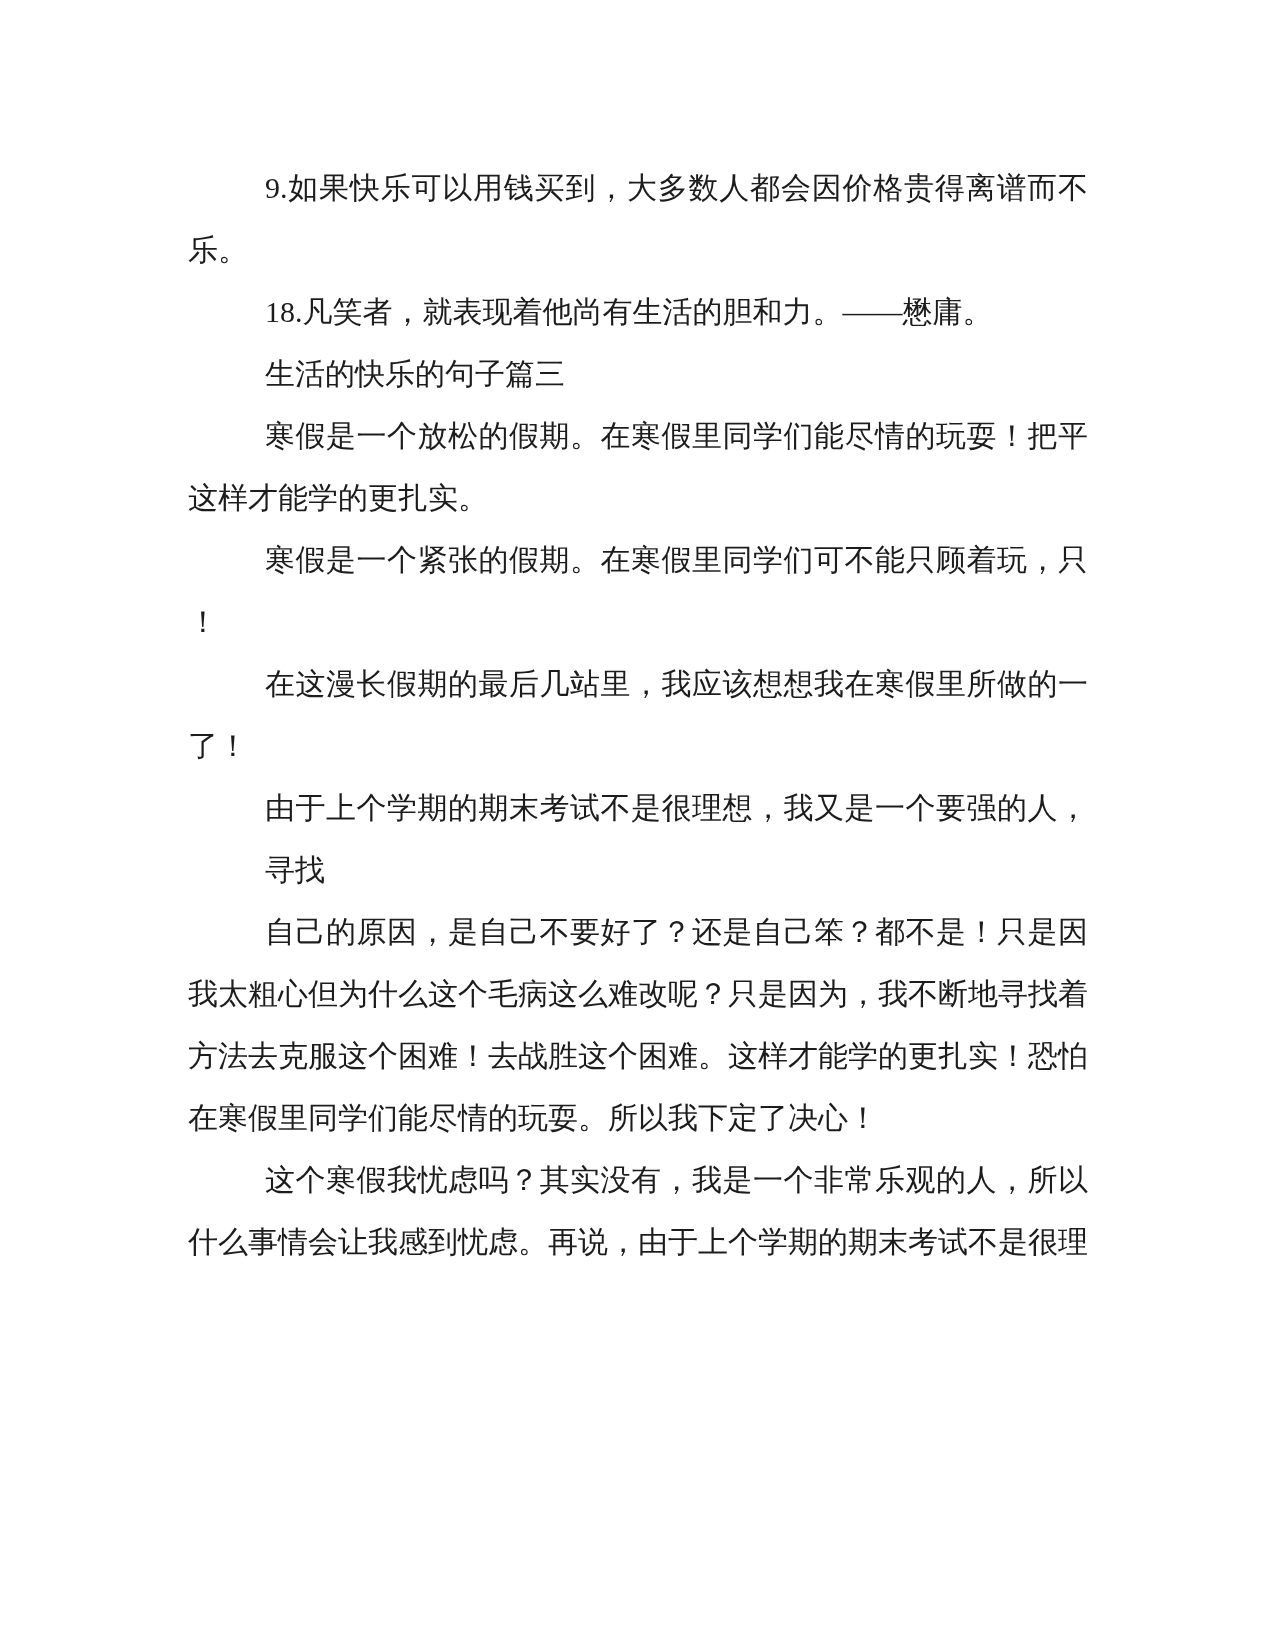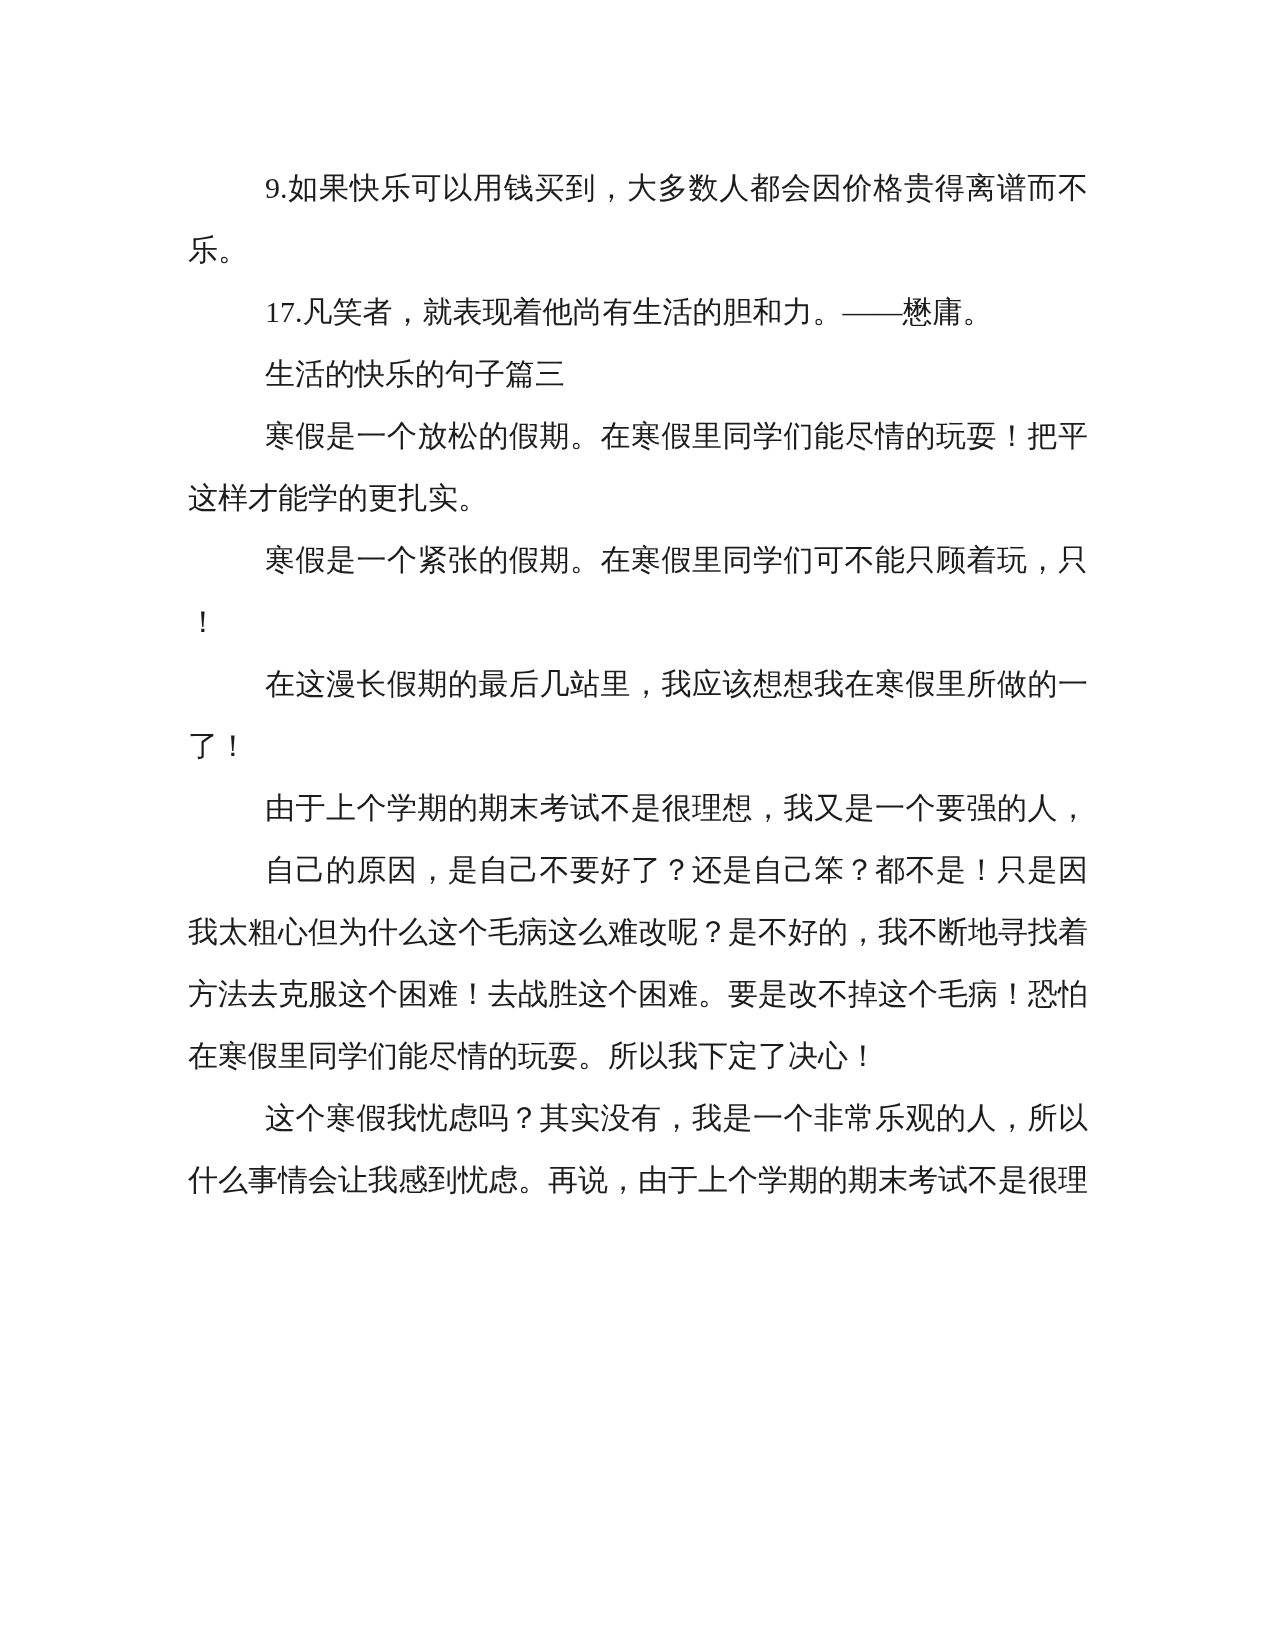--- a/index.html
+++ b/index.html
@@ -39,29 +39,30 @@
     text-align-last: justify;
   }
 </style>
 </head>
 <body>
 
 <div class="page" style="background: rgb(255, 255, 255);">
   <div class="content" style="color: rgb(28, 28, 28);">
       <div class="line indent justify">9.如果快乐可以用钱买到，大多数人都会因价格贵得离谱而不快</div>
       <div class="line">乐。</div>
-      <div class="line indent">17.凡笑者，就表现着他尚有生活的胆和力。——懋庸。</div>
+      <div class="line indent">18.凡笑者，就表现着他尚有生活的胆和力。——懋庸。</div>
       <div class="line indent">生活的快乐的句子篇三</div>
       <div class="line indent justify">寒假是一个放松的假期。在寒假里同学们能尽情的玩耍！把平时</div>
       <div class="line">这样才能学的更扎实。</div>
       <div class="line indent justify">寒假是一个紧张的假期。在寒假里同学们可不能只顾着玩，只顾</div>
       <div class="line">！</div>
       <div class="line indent justify">在这漫长假期的最后几站里，我应该想想我在寒假里所做的一切</div>
       <div class="line">了！</div>
       <div class="line indent justify">由于上个学期的期末考试不是很理想，我又是一个要强的人，所</div>
+      <div class="line indent">寻找</div>
       <div class="line indent justify">自己的原因，是自己不要好了？还是自己笨？都不是！只是因为</div>
-      <div class="line justify">我太粗心但为什么这个毛病这么难改呢？是不好的，我不断地寻找着</div>
-      <div class="line justify">方法去克服这个困难！去战胜这个困难。要是改不掉这个毛病！恐怕</div>
+      <div class="line justify">我太粗心但为什么这个毛病这么难改呢？只是因为，我不断地寻找着</div>
+      <div class="line justify">方法去克服这个困难！去战胜这个困难。这样才能学的更扎实！恐怕</div>
       <div class="line">在寒假里同学们能尽情的玩耍。所以我下定了决心！</div>
       <div class="line indent justify">这个寒假我忧虑吗？其实没有，我是一个非常乐观的人，所以没</div>
       <div class="line justify">什么事情会让我感到忧虑。再说，由于上个学期的期末考试不是很理想</div>
     </div>
 </div>
 
 </body></html>

